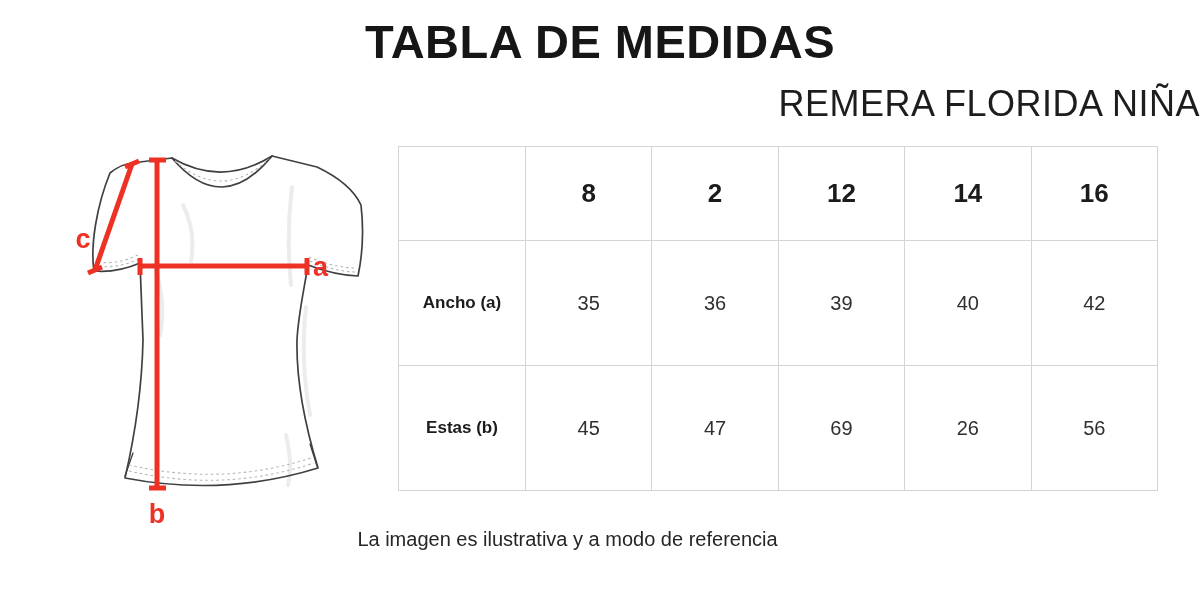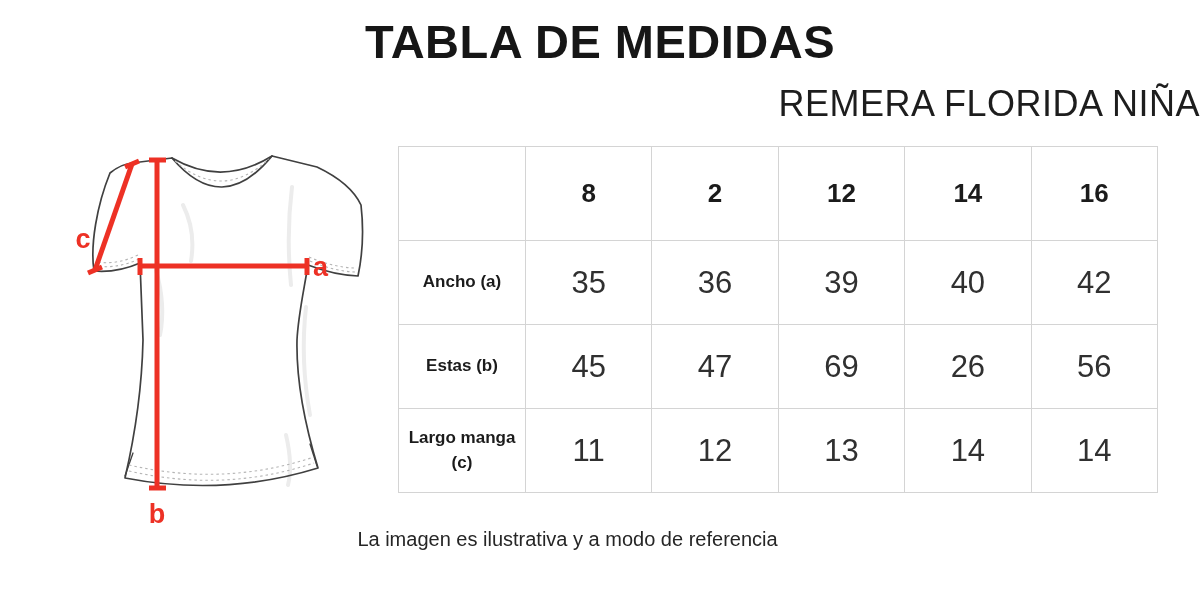--- a/index.html
+++ b/index.html
@@ -45,21 +45,21 @@
     text-align: center; vertical-align: middle;
     background: #ffffff;
   }
   table.size-table thead tr { height: 94px; }
   table.size-table tbody tr { height: 84px; padding-left: 48px; }
   th.size-head { font-size: 26px; font-weight: 700; color: #1b1b1b; }
   th.row-label {
     font-size: 17px; font-weight: 700; color: #1b1b1b;
     line-height: 1.45; padding: 0 8px;
   }
-  td.value-cell { font-size: 31px; font-weight: 400; color: #303030; }
+  td.value-cell { font-size: 20px; font-weight: 400; color: #303030; }
 
   .footer {
     position: absolute; left: 0; top: 525px; width: 1135px;
     text-align: center; color: #262626;
   }
   .footer .line { font-size: 20px; line-height: 28px; }
 </style>
 </head>
 <body>
 
@@ -168,28 +168,20 @@
           <td class="value-cell">42</td>
         </tr>
         <tr>
           <th class="row-label">Estas (b)</th>
           <td class="value-cell">45</td>
           <td class="value-cell">47</td>
           <td class="value-cell">69</td>
           <td class="value-cell">26</td>
           <td class="value-cell">56</td>
         </tr>
-        <tr>
-          <th class="row-label">Largo manga (c)</th>
-          <td class="value-cell">11</td>
-          <td class="value-cell">12</td>
-          <td class="value-cell">13</td>
-          <td class="value-cell">14</td>
-          <td class="value-cell">14</td>
-        </tr>
       </tbody>
     </table>
   </div>
 
   <div class="footer">
     <div class="line">La imagen es ilustrativa y a modo de referencia</div>
   </div>
 
 </div>
 

